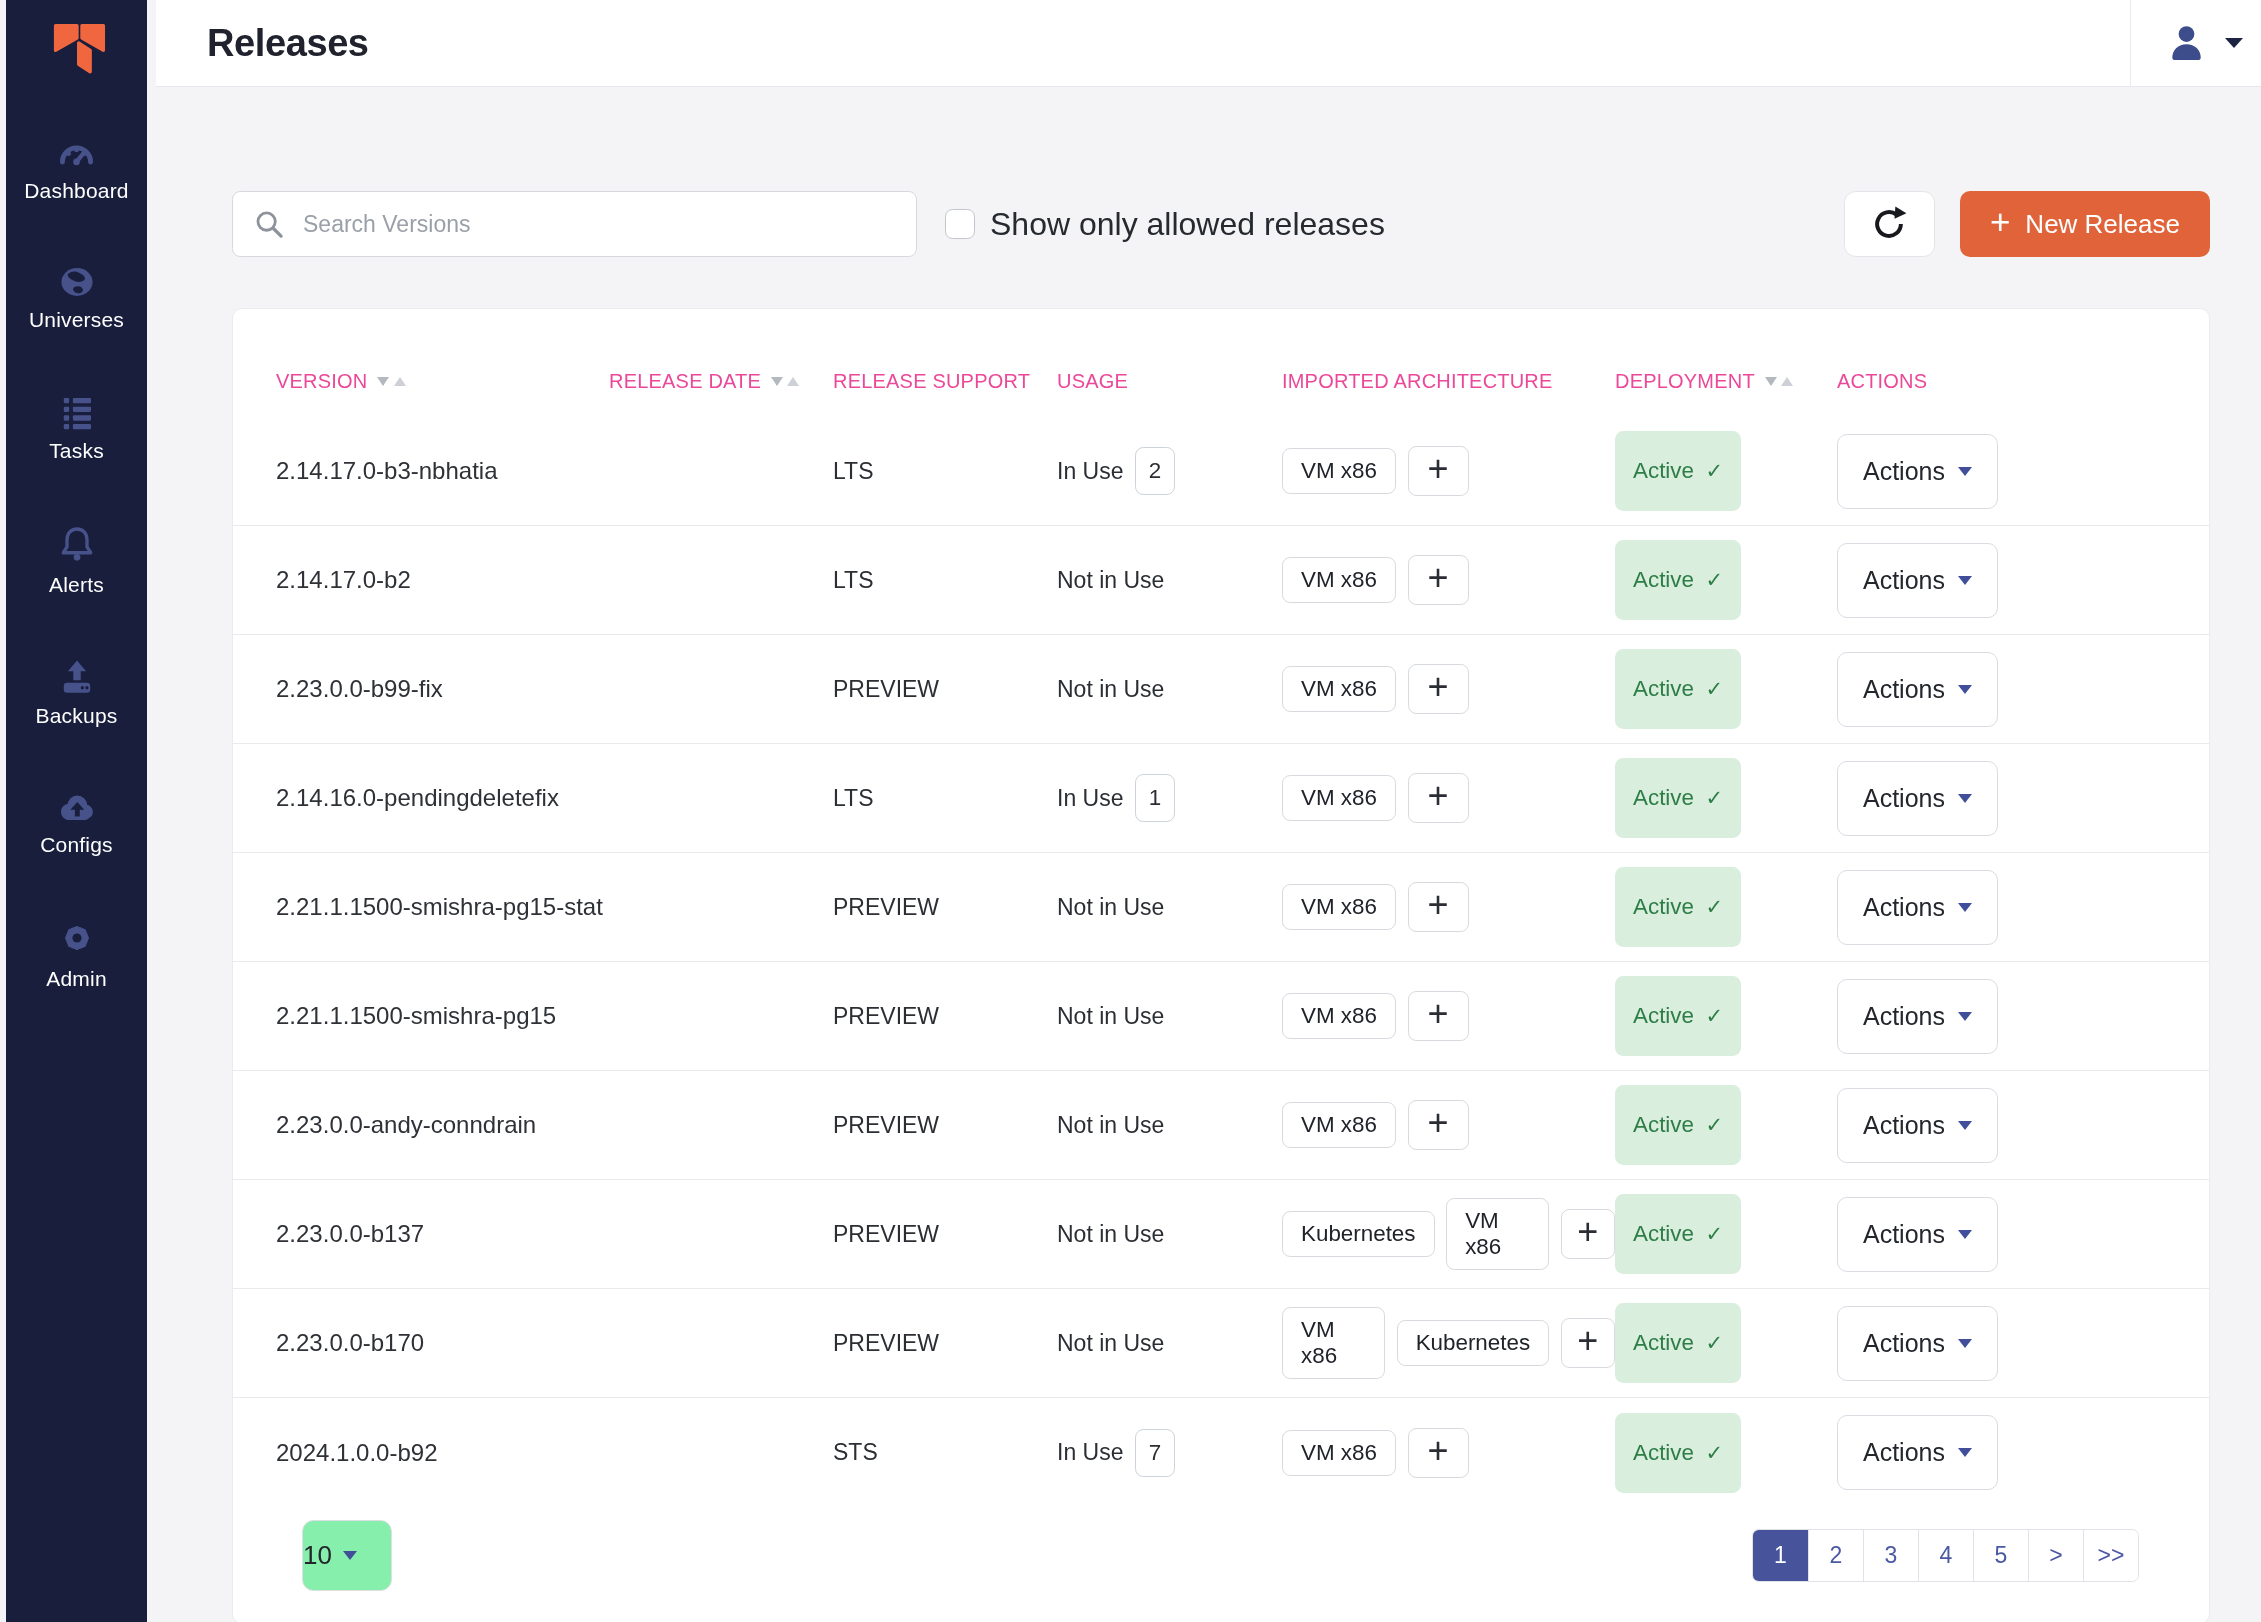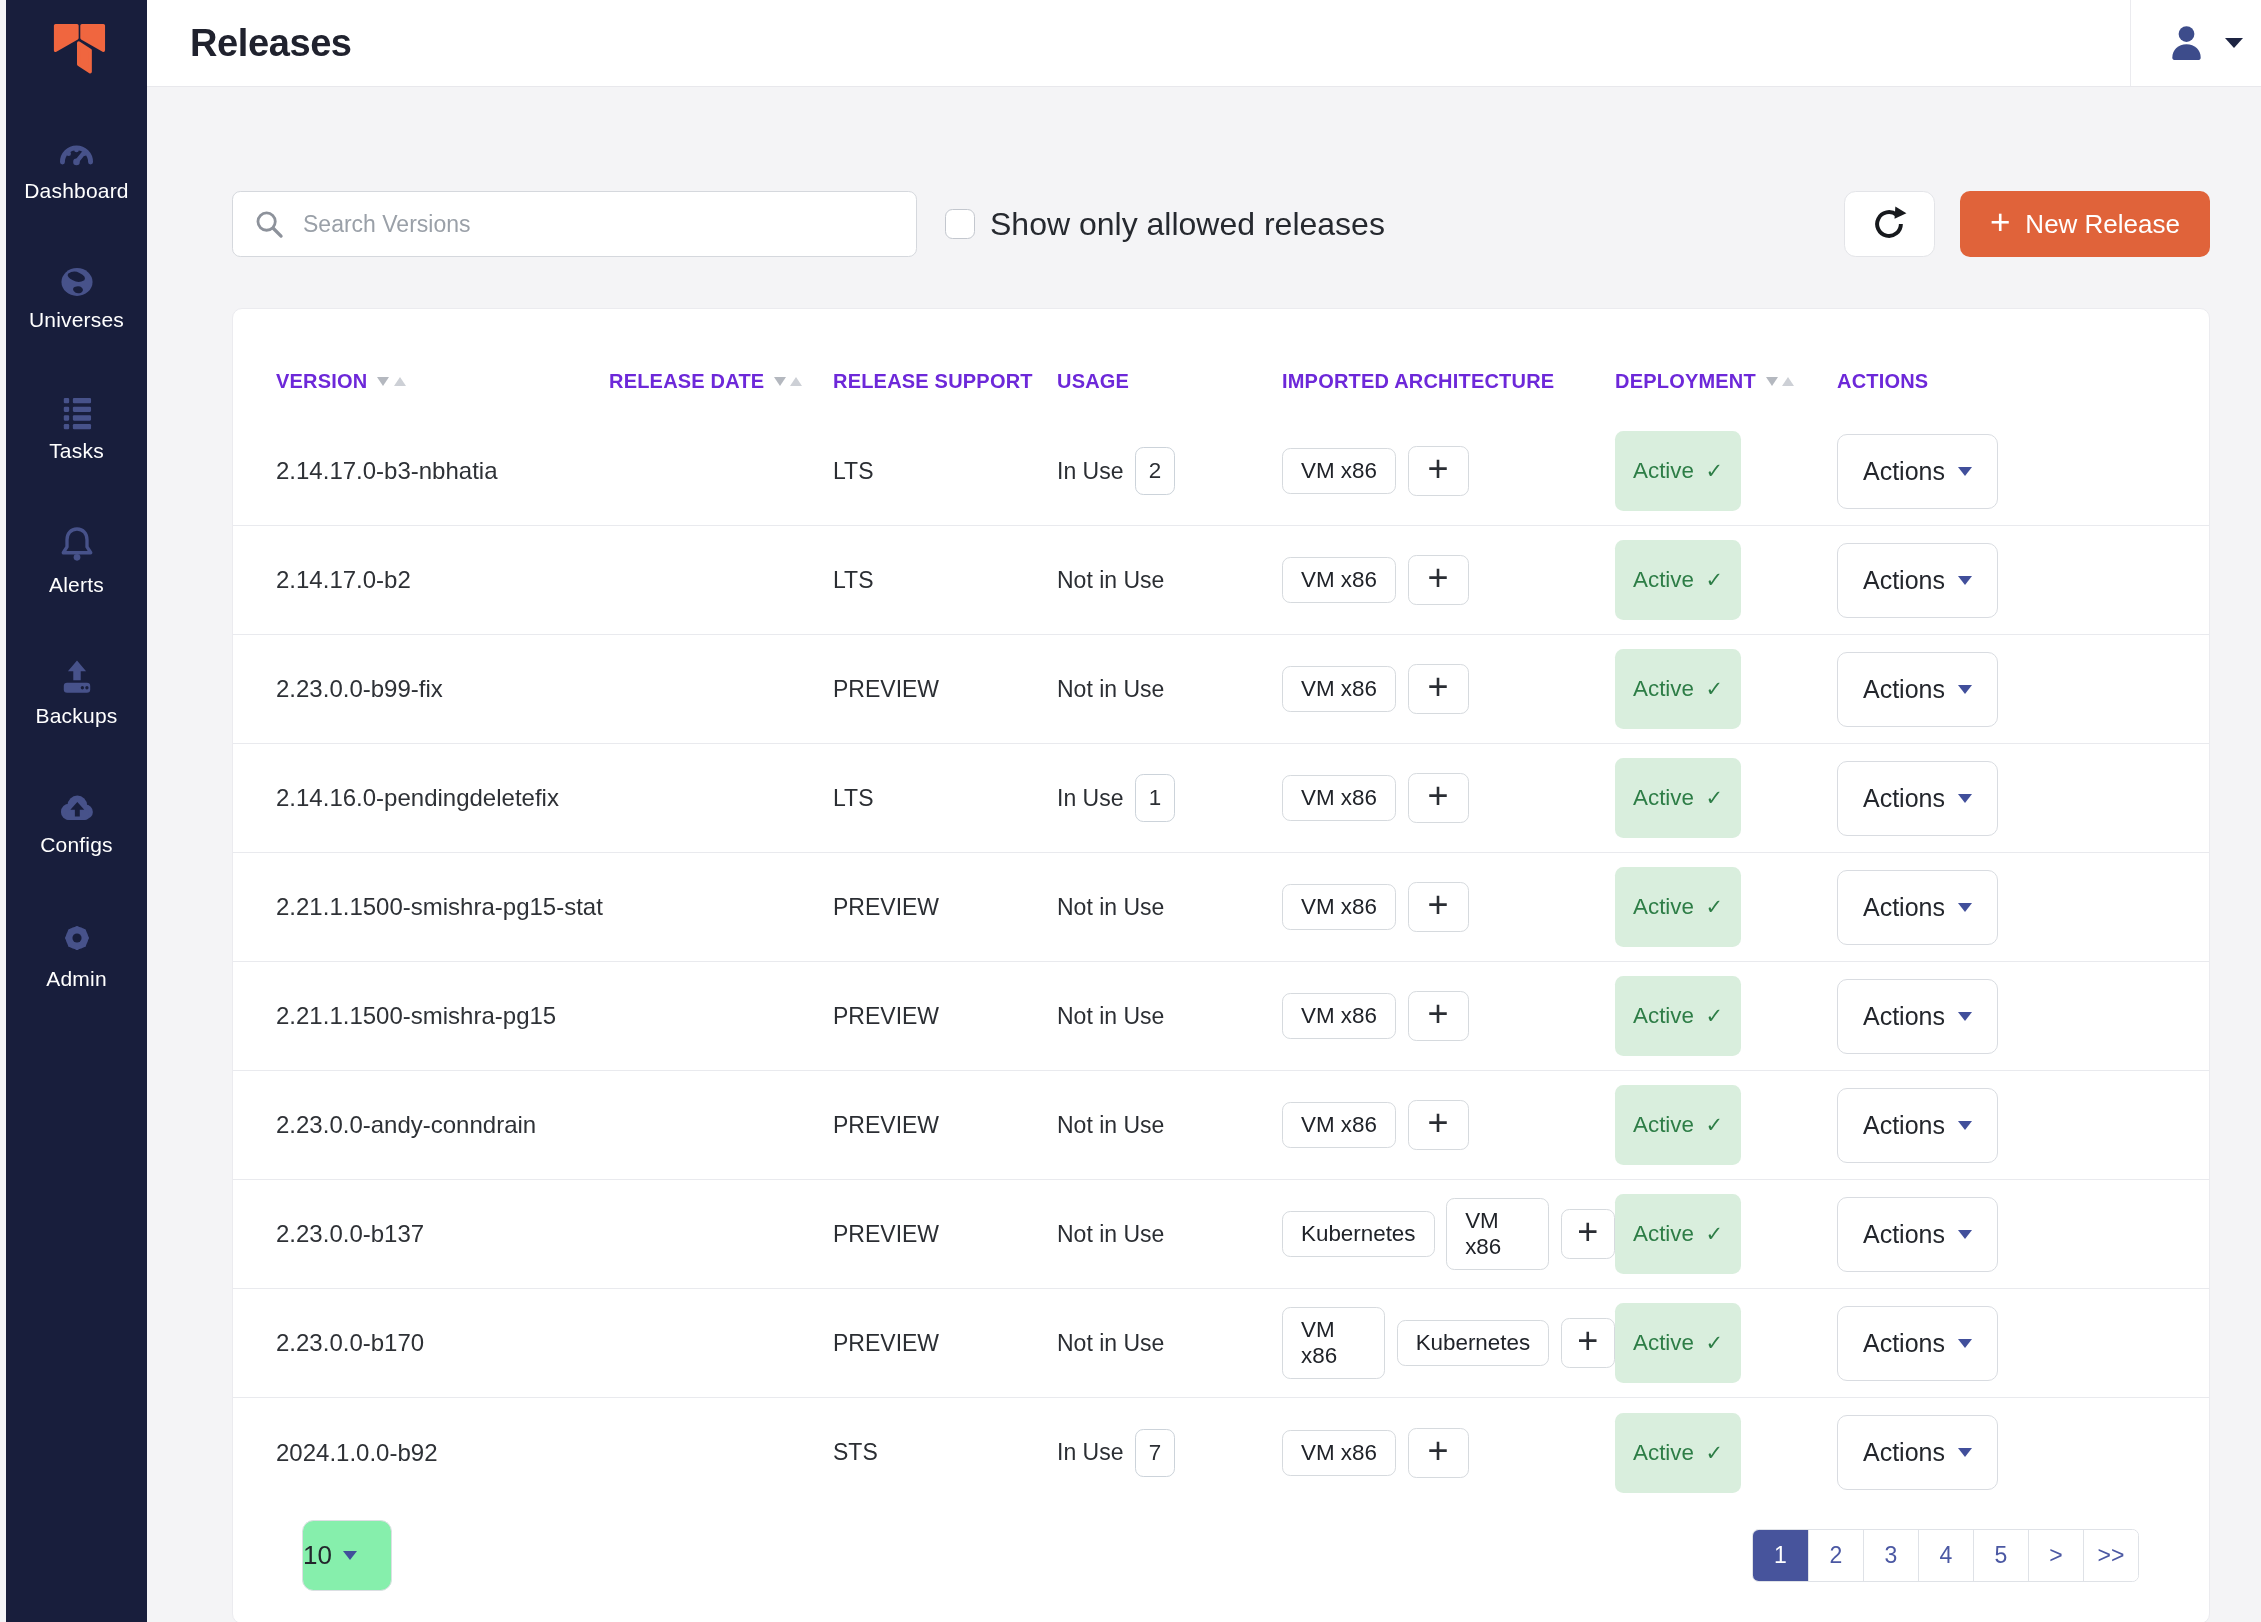--- a/index.html
+++ b/index.html
@@ -8,21 +8,21 @@
 
   
   .sidebar{position:absolute;left:6px;top:0;width:141px;height:100%;background:#181e3c;
     display:flex;flex-direction:column;align-items:center;z-index:20;}
   .logo{margin-top:16.6px;height:76px;display:flex;align-items:flex-start;justify-content:center;cursor:pointer;}
   .nav{margin-top:40px;display:flex;flex-direction:column;gap:61px;width:100%;}
   .nav-item{display:flex;flex-direction:column;align-items:center;gap:8.3px;cursor:pointer;}
   .nav-item .lbl{color:#ffffff;font-size:21px;font-weight:500;letter-spacing:0.2px;}
 
   
-  .topbar{position:absolute;left:139px;top:0;right:0;height:87px;background:#ffffff;
+  .topbar{position:absolute;left:156px;top:0;right:0;height:87px;background:#ffffff;
     border-bottom:0.8px solid #e8e8ec;display:flex;align-items:center;z-index:10;}
   .page-title{font-size:38px;font-weight:700;color:#20222e;margin-left:51px;letter-spacing:-0.4px;}
   .topbar-right{margin-left:auto;display:flex;align-items:center;height:100%;}
   .topbar-divider{width:0.8px;height:100%;background:#ebebef;}
   .user-wrap{display:flex;align-items:center;gap:18px;padding:0 18px 0 35px;cursor:pointer;}
 
   
   .main{position:absolute;left:141px;top:87px;right:0;bottom:0;background:#f4f4f6;
     padding:104px 51px 0 91px;}
 
@@ -47,21 +47,21 @@
     color:#fff;font-size:26px;display:flex;align-items:center;gap:15px;cursor:pointer;
     font-family:"Liberation Sans","DejaVu Sans",sans-serif;}
   .new-release-btn .plus{font-size:35px;font-weight:300;line-height:0;margin-top:-3.3px;}
 
   
   .card{margin-top:51px;background:#fff;border:0.8px solid #ebebef;border-radius:10px;min-height:1315px;
     padding-bottom:28px;}
   .trow{display:grid;grid-template-columns:333px 224px 224px 225px 333px 222px 1fr;
     align-items:center;padding:0 33px 0 43px;}
   .thead{padding-top:36px;height:108px;align-items:center;}
-  .th{font-size:20px;font-weight:700;color:#6d28d9;letter-spacing:0.2px;display:flex;align-items:center;}
+  .th{font-size:20px;font-weight:400;color:#ec4899;letter-spacing:0.2px;display:flex;align-items:center;}
   .sort{display:inline-flex;gap:4.1px;margin-left:10px;align-items:center;}
   .tri-d{width:0;height:0;border-left:6.6px solid transparent;border-right:6.6px solid transparent;border-top:9px solid #b4b8bf;}
   .tri-u{width:0;height:0;border-left:6.6px solid transparent;border-right:6.6px solid transparent;border-bottom:9px solid #cdd0d6;}
   .tbody .trow{height:109px;border-bottom:0.8px solid #e9eaee;}
   .tbody .trow:last-child{border-bottom:none;}
   .cell{font-size:23px;color:#2b2e33;display:flex;align-items:center;}
   .cell.version{font-size:24px;color:#2e3136;}
   .count{min-width:40px;height:48px;border:1.7px solid #ccd3da;border-radius:8.3px;background:#fff;
     display:inline-flex;align-items:center;justify-content:center;font-size:22.4px;color:#2b2e33;
     margin-left:11.6px;padding:0 10px;}

